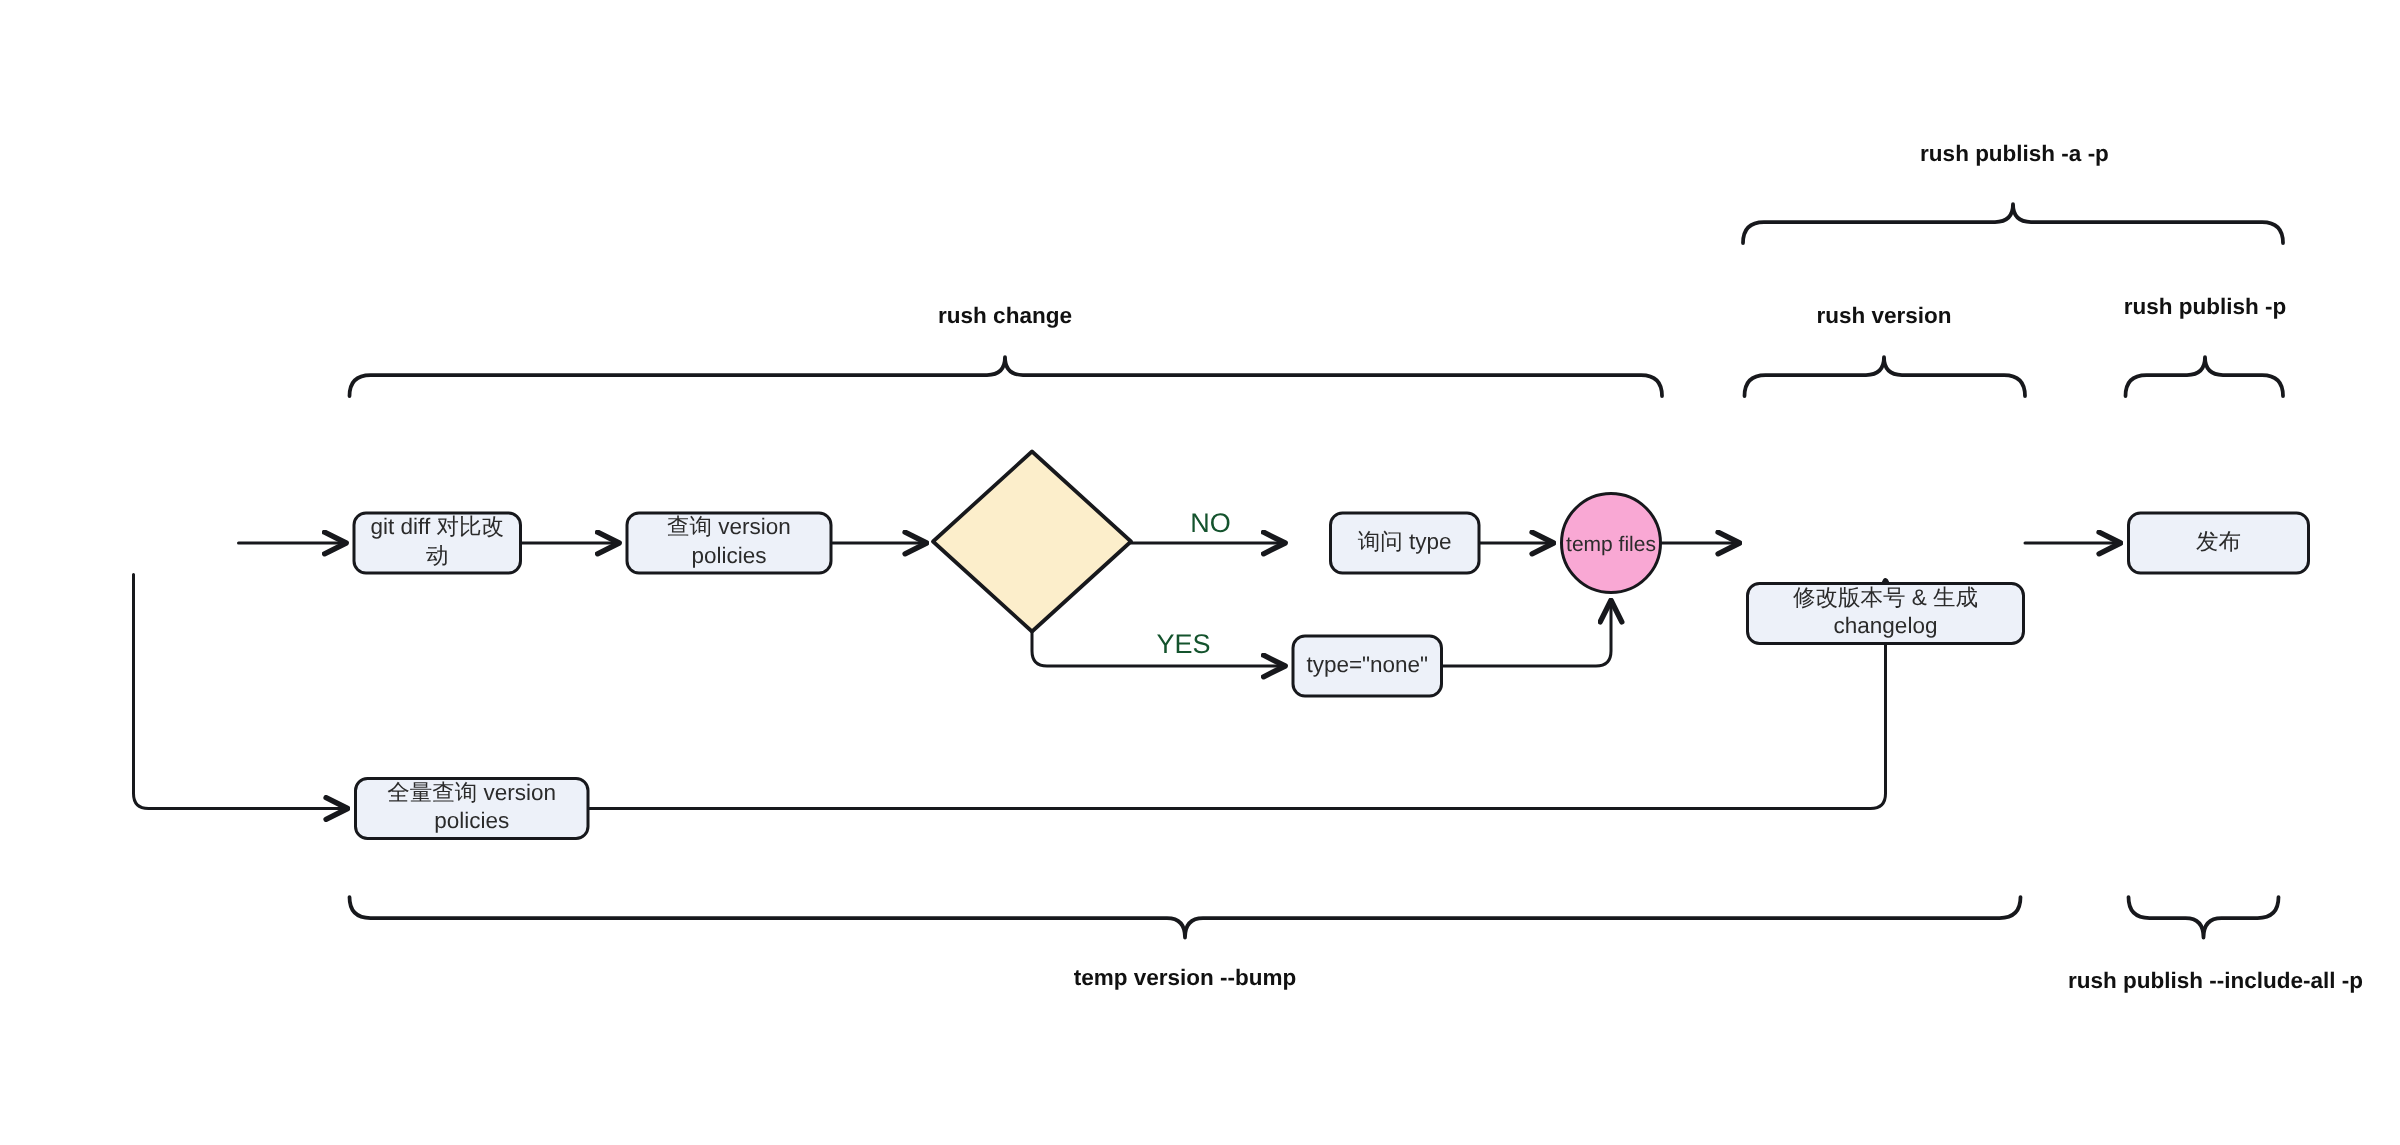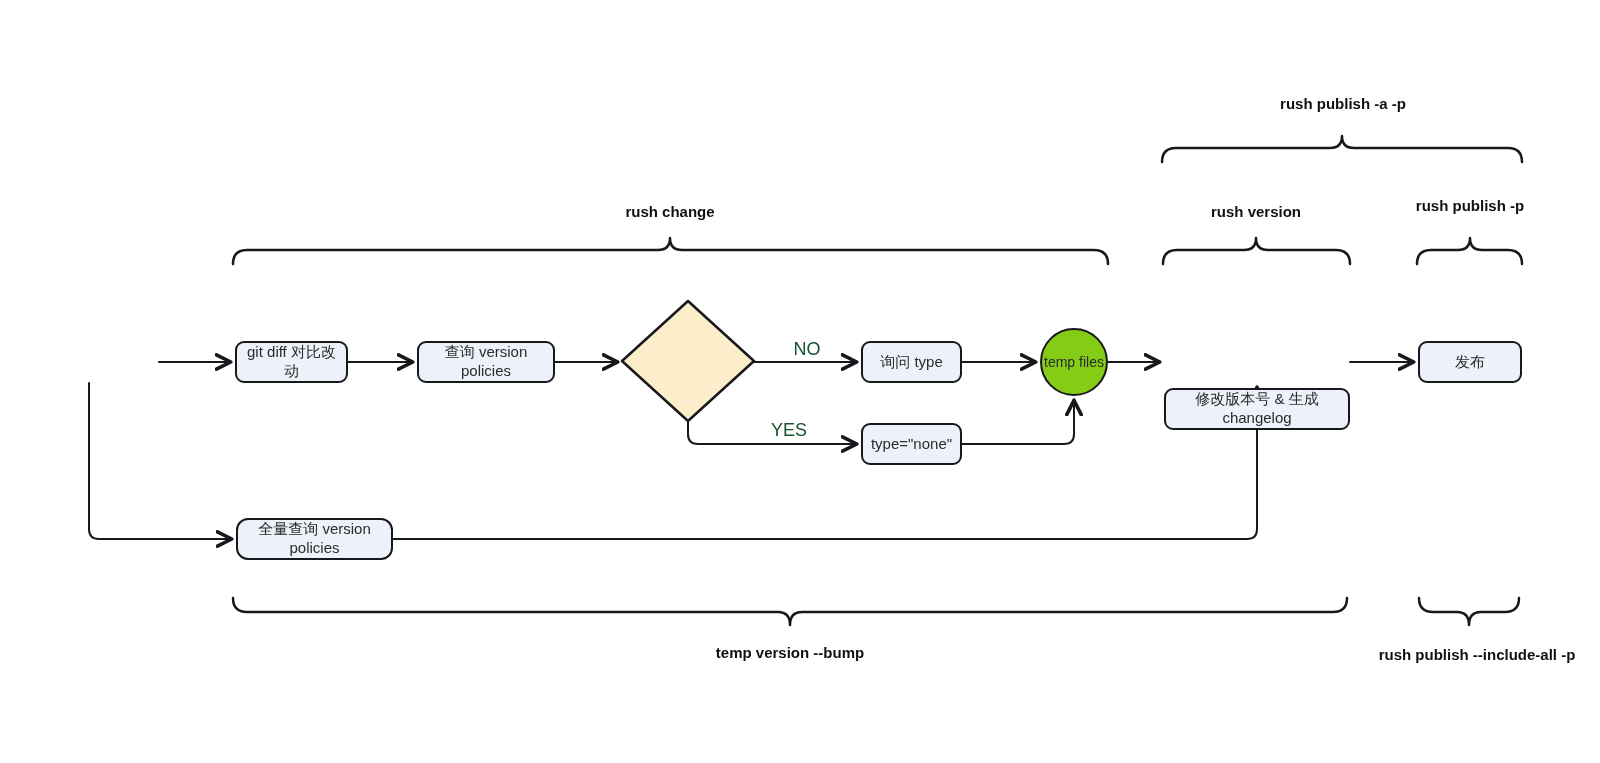--- a/index.html
+++ b/index.html
@@ -7,21 +7,21 @@
   .canvas { position:relative; width:1600px; height:763px; background:#ffffff; overflow:hidden; }
   svg.layer { position:absolute; left:0; top:0; }
   .node {
     position:absolute; box-sizing:border-box;
     background:#edf1f9; border:2px solid #17181c; border-radius:9px;
     display:flex; align-items:center; justify-content:center;
     font-size:15px; color:#2b2b2b; text-align:center; line-height:1.25;
     padding:2px 6px;
   }
   .circle {
-    border-radius:50%; background:#84cc16; font-size:14px; line-height:1.15; padding:2px;
+    border-radius:50%; background:#f9a8d4; font-size:14px; line-height:1.15; padding:2px;
   }
   .diamond-label {
     position:absolute; display:flex; align-items:center; justify-content:center;
     font-size:14px; color:#2b2b2b; text-align:center; word-break:break-all; line-height:1.3;
   }
   .brace-label {
     position:absolute; transform:translate(-50%,-50%);
     font-weight:bold; font-size:15px; color:#111111; white-space:nowrap;
   }
   .edge-label {
@@ -66,31 +66,31 @@
       <path d="M1419,598 Q1419,612 1433,612 L1457,612 Q1469,612 1469,625 Q1469,612 1481,612 L1505,612 Q1519,612 1519,598"></path>
     </g>
   </svg>
 
 
   <div class="node" style="left:235px; top:341px; width:113px; height:42px;">git diff 对比改动</div>
 
   <div class="node" style="left:417px; top:341px; width:138px; height:42px;">查询 version policies</div>
 
 
-  <div class="node" style="left:861px; top:341px; width:101px; height:42px;">询问 type</div>
+  <div class="node" style="left:886px; top:341px; width:101px; height:42px;">询问 type</div>
 
   <div class="node" style="left:861px; top:423px; width:101px; height:42px;">type="none"</div>
 
   <div class="node circle" style="left:1040px; top:328px; width:68px; height:68px;">temp files</div>
 
   <div class="node" style="left:1164px; top:341px; width:186px; height:42px;margin-top:47px;">修改版本号 &amp; 生成 changelog</div>
 
-  <div class="node" style="left:1418px; top:341px; width:104px; height:42px;">发布</div>
+  <div class="node" style="left:1418px; top:341px; width:122px; height:42px;">发布</div>
 
-  <div class="node" style="left:236px; top:518px; width:157px; height:42px;border-radius:12px;">全量查询 version policies</div>
+  <div class="node" style="left:236px; top:518px; width:157px; height:42px;">全量查询 version policies</div>
 
   <div class="edge-label" style="left:807px; top:349px;">NO</div>
 
   <div class="edge-label" style="left:789px; top:430px;">YES</div>
 
   <div class="brace-label" style="left:670px; top:211px;">rush change</div>
 
   <div class="brace-label" style="left:1343px; top:103px;">rush publish -a -p</div>
 
   <div class="brace-label" style="left:1256px; top:211px;">rush version</div>

